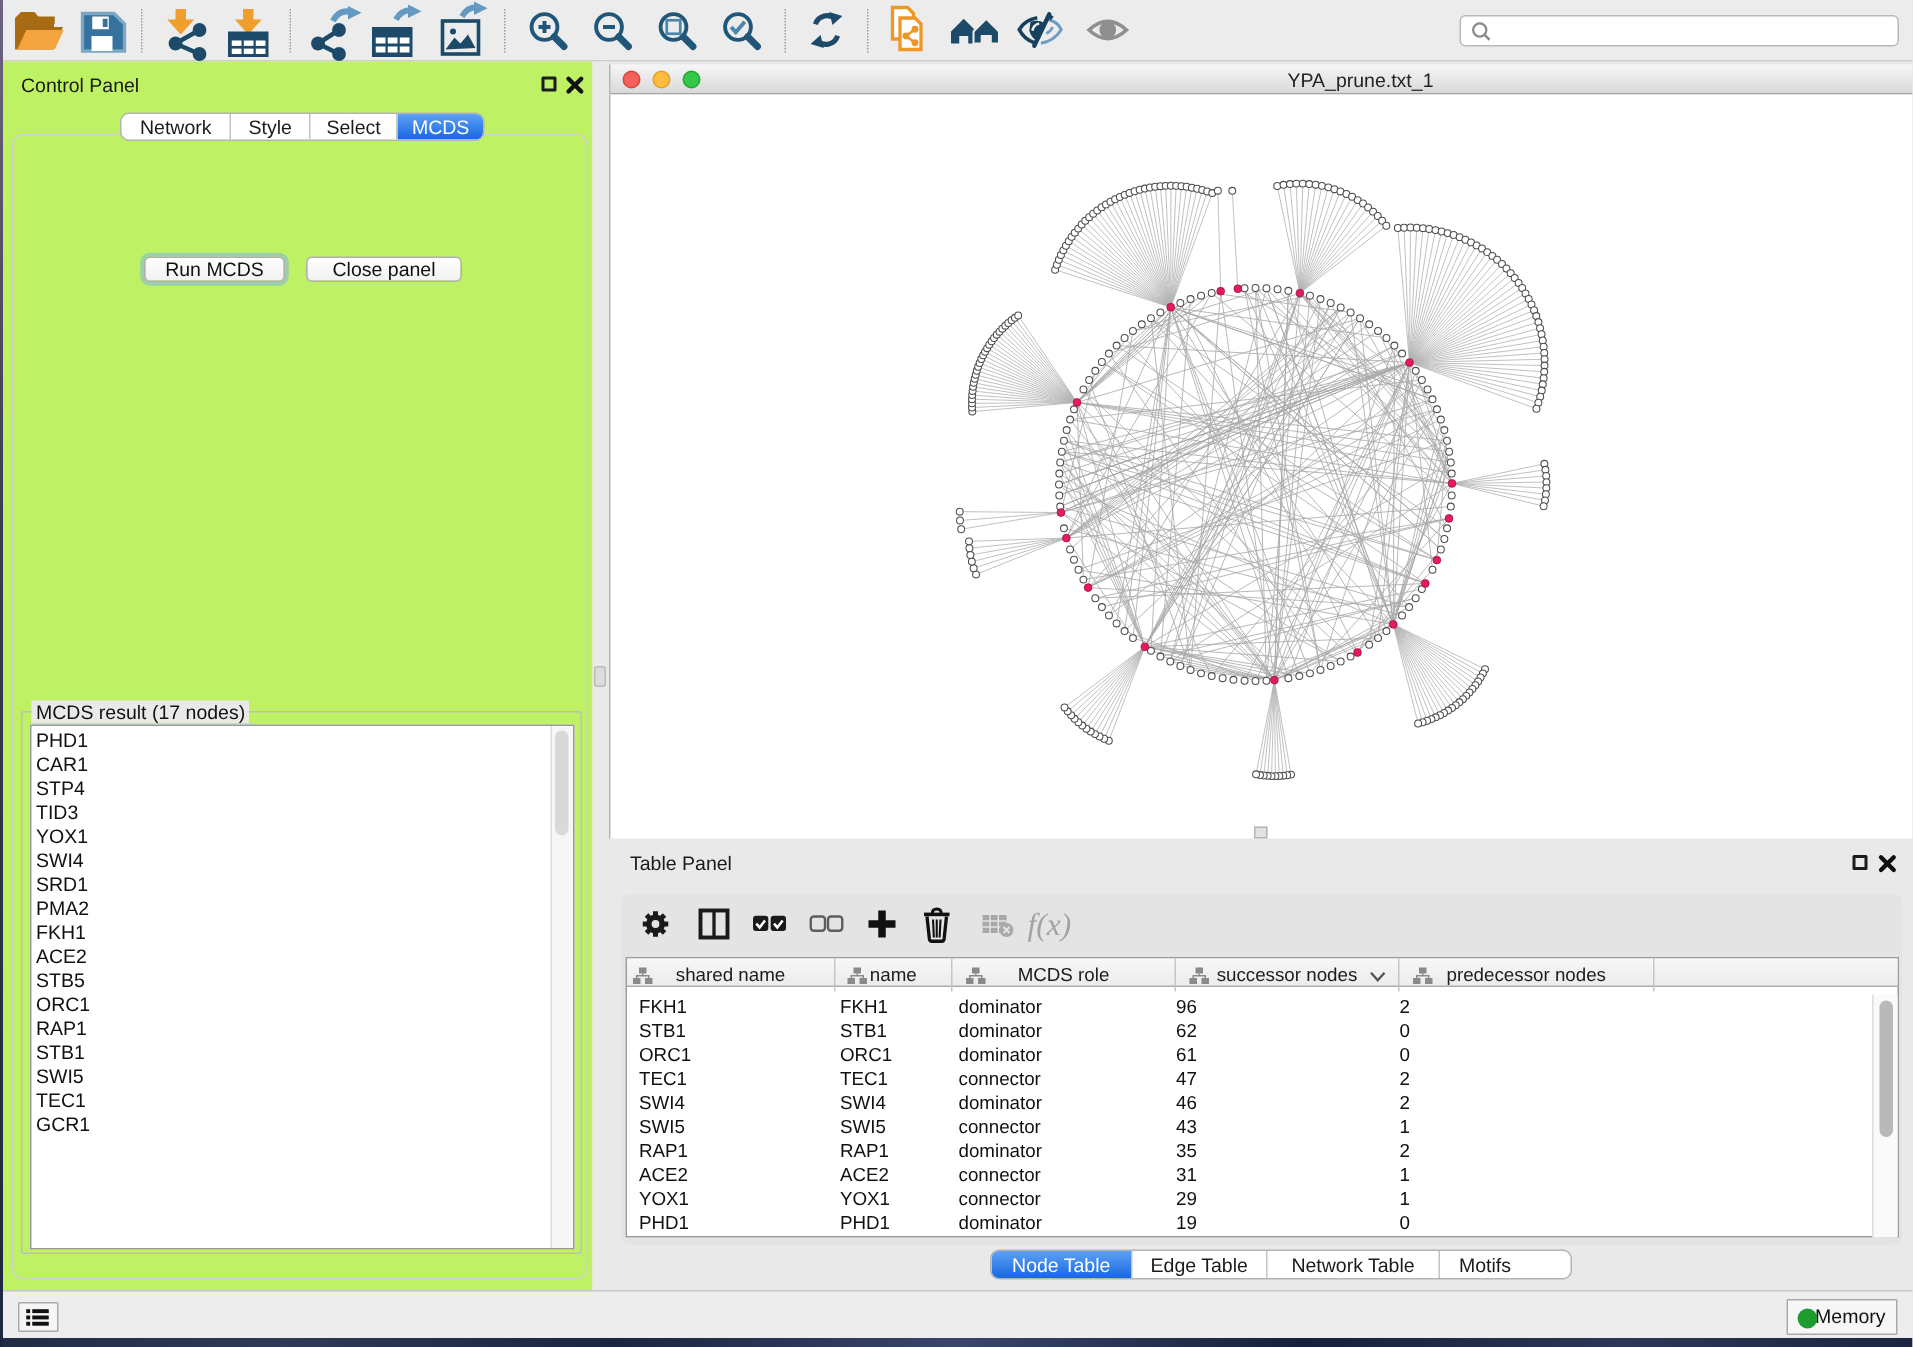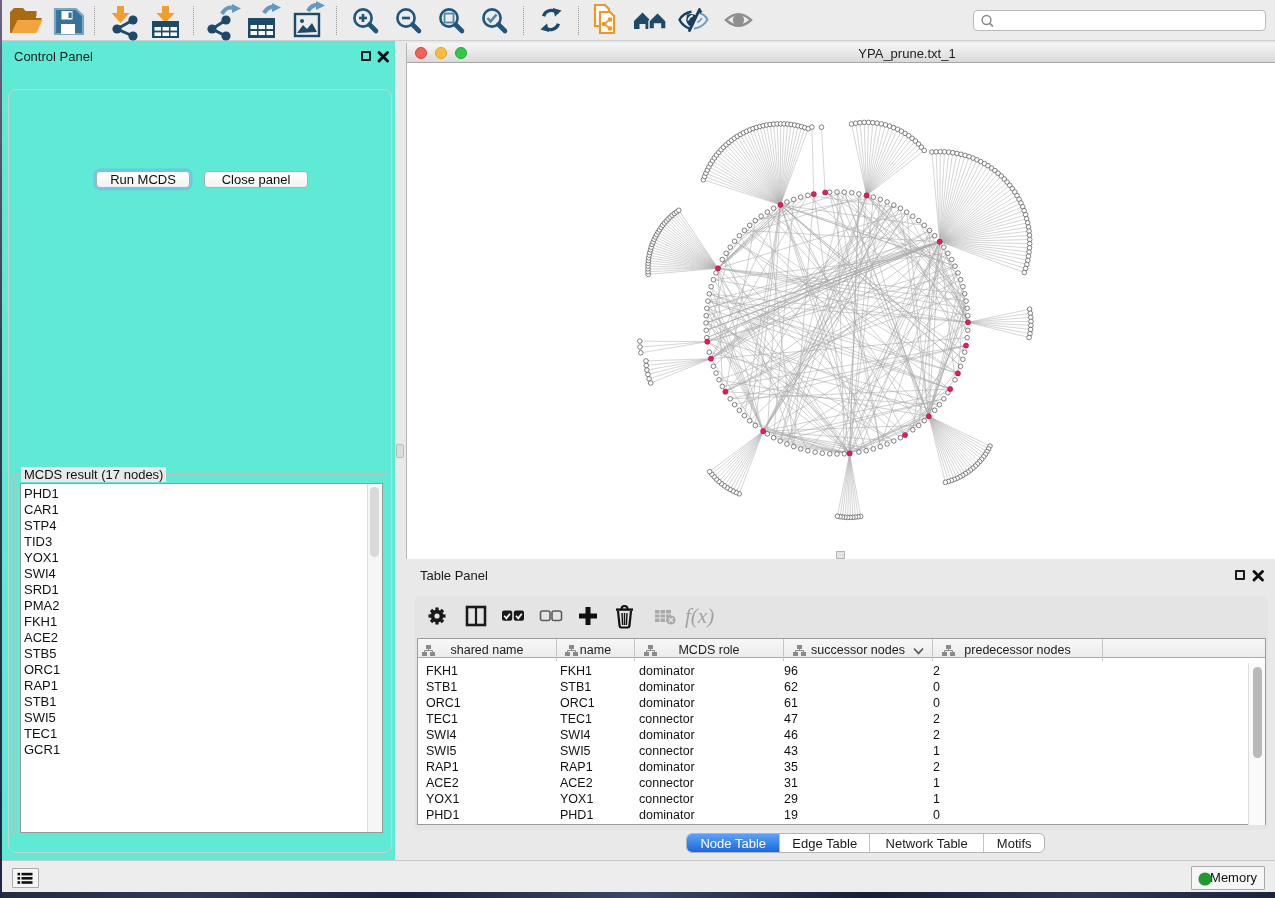--- a/index.html
+++ b/index.html
@@ -5,21 +5,21 @@
 * { margin:0; padding:0; box-sizing:border-box; }
 html,body { width:1275px; height:898px; overflow:hidden; }
 body { font-family:"Liberation Sans", sans-serif; position:relative; background:#e9e9e9; }
 
 
 #toolbar { position:absolute; left:0; top:0; width:1275px; height:41px; background:#ececec; border-bottom:1px solid #cdcdcd; }
 .sep { position:absolute; top:6px; height:29px; width:0; border-left:1px dotted #9a9a9a; }
 #searchbox { position:absolute; left:973px; top:10px; width:293px; height:21px; background:#fff; border:1px solid #b9b9b9; border-radius:4px; }
 
 
-#leftpanel { position:absolute; left:0; top:41px; width:395px; height:819px; background:#5eead4; }
+#leftpanel { position:absolute; left:0; top:41px; width:395px; height:819px; background:#bef264; }
 #cp-title { position:absolute; left:14px; top:8px; font-size:13px; color:#1a1a1a; }
 #cp-box { position:absolute; left:8px; top:48px; width:384px; height:764px; border:1px solid #cfcfcf; border-radius:8px; }
 .seg { position:absolute; display:flex; background:#fff; border:1px solid #b3b3b3; border-radius:6px; overflow:hidden; }
 .seg div { font-size:13px; color:#1a1a1a; text-align:center; border-left:1px solid #c3c3c3; display:flex; align-items:center; justify-content:center; }
 .seg div:first-child { border-left:none; }
 .seg div.sel { background:linear-gradient(#5ea1f7,#1767e0); color:#fff; }
 #opt-label { position:absolute; left:0; top:73px; width:395px; text-align:center; font-size:13px; color:#111; }
 #dropdown { position:absolute; left:45px; top:96px; width:312px; height:20px; background:#fff; border:1px solid #b5b5b5; border-radius:4px; font-size:13px; color:#111; line-height:18px; padding-left:8px; }
 #dd-step { position:absolute; right:-1px; top:-1px; width:18px; height:20px; border-radius:4px; background:linear-gradient(#6aaaf8,#1c6ce4); }
 .btn { position:absolute; height:17px; background:linear-gradient(#ffffff,#f1f1f1); border:1px solid #b0b0b0; border-radius:4px; font-size:13px; color:#111; text-align:center; line-height:15px; }
@@ -214,20 +214,26 @@
   </div>
 </div>
 
 <div id="leftpanel">
   <div id="cp-title">Control Panel</div>
   <div class="winbtn" style="left:361px; top:10px;"></div>
   <svg width="16" height="16" style="position:absolute;left:376px;top:8px">
     <path d="M3,3.5 L11.5,12 M11.5,3.5 L3,12" stroke="#111" stroke-width="2.9" stroke-linecap="round"></path>
   </svg>
   <div id="cp-box"></div>
+  <div class="seg" style="left:80px; top:34px; width:243px; height:19px;">
+    <div style="width:73px">Network</div>
+    <div style="width:53px">Style</div>
+    <div style="width:59px">Select</div>
+    <div class="sel" style="width:58px">MCDS</div>
+  </div>
   <div class="btn" id="btn-run">Run MCDS</div>
   <div class="btn" id="btn-close">Close panel</div>
   <div id="fieldset">
       <span id="fs-legend">MCDS result (17 nodes)</span>
     </div>
   <div id="listbox">
     <div id="listitems">PHD1<br>CAR1<br>STP4<br>TID3<br>YOX1<br>SWI4<br>SRD1<br>PMA2<br>FKH1<br>ACE2<br>STB5<br>ORC1<br>RAP1<br>STB1<br>SWI5<br>TEC1<br>GCR1</div>
     <div id="lb-sb">
         <div id="lb-thumb"></div>
       </div>
@@ -1129,21 +1135,21 @@
         <div class="cell" style="left:142px; top:144px; width:70px;">PHD1</div>
         <div class="cell" style="left:221px; top:144px; width:140px;">dominator</div>
         <div class="cell num" style="left:366px; top:144px; width:139px;">19</div>
         <div class="cell num" style="left:515px; top:144px; width:160px;">0</div>
       </div>
     <div id="t-sb">
         <div id="t-thumb"></div>
       </div>
   </div>
 
-  <div class="seg" style="left:254px; top:273px; width:359px; height:20px;margin-left:26px;">
+  <div class="seg" style="left:254px; top:273px; width:388px; height:20px;">
     <div class="sel" style="width:93px">Node Table</div>
     <div style="width:90px">Edge Table</div>
     <div style="width:115px">Network Table</div>
     <div style="width:61px">Motifs</div>
   </div>
 </div>
 
 <div id="statusbar">
   <div id="listbtn">
     <svg width="24" height="18" style="position:absolute;left:0;top:0">

